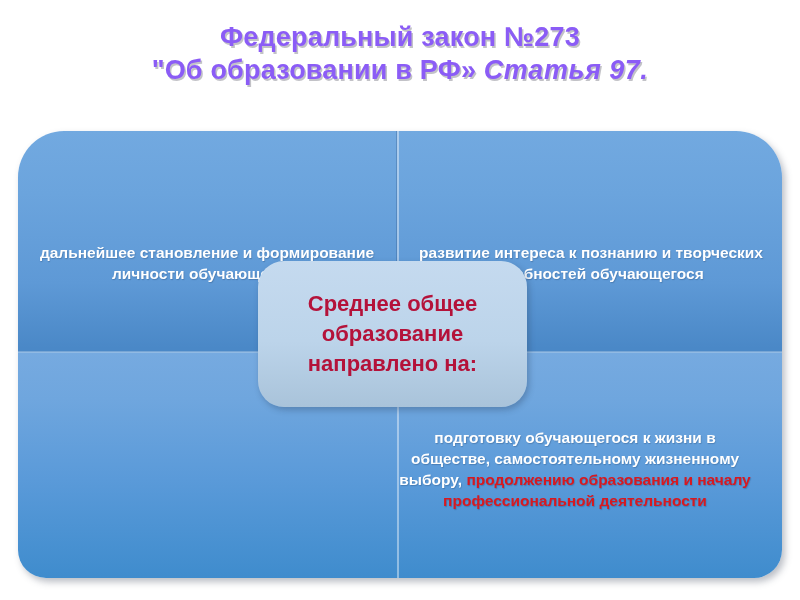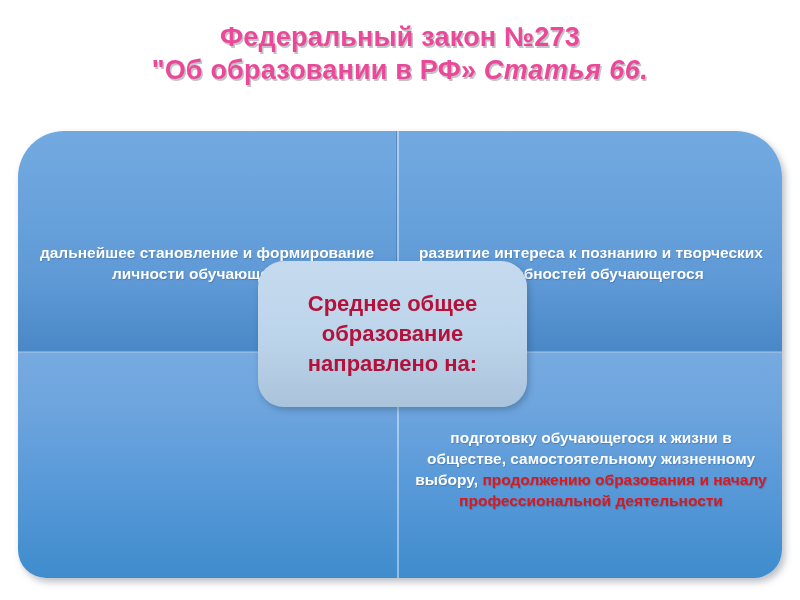--- a/index.html
+++ b/index.html
@@ -15,21 +15,21 @@
     position: relative;
   }
 
   
   .slide-title {
     position: absolute;
     left: 0;
     top: 22px;
     width: 800px;
     text-align: center;
-    color: #ec4899;
+    color: #8b5cf6;
     font-weight: bold;
     font-size: 27px;
     line-height: 31px;
     letter-spacing: 0.2px;
     text-shadow: 1.5px 1.5px 0 rgba(120,120,130,0.45);
     white-space: nowrap;
   }
   .title-line-1 { display: block; }
   .title-line-2 { display: block; margin-top: 2px; }
   .title-article {
@@ -71,21 +71,21 @@
     color: #ffffff;
     font-weight: bold;
     font-size: 15.5px;
     line-height: 21px;
     padding: 0 14px;
     text-shadow: 0.7px 0.7px 1px rgba(30,60,100,0.30);
   }
   .quad-tl { left: 0;     top: 0;     width: 378px; height: 221px; }
   .quad-tr { left: 382px; top: 0;     width: 382px; height: 221px; }
   .quad-bl { left: 0;     top: 222px; width: 378px; height: 225px; }
-  .quad-br { left: 382px; top: 222px; width: 382px; height: 225px; }
+  .quad-br { left: 366px; top: 222px; width: 382px; height: 225px; }
 
   .quad-tl .qtext, .quad-tr .qtext { margin-top: 42px; }
   .quad-bl .qtext, .quad-br .qtext { margin-top: 6px; }
 
   
   .divider-v {
     position: absolute;
     left: 379px;
     top: 0;
     width: 2px;
@@ -135,21 +135,21 @@
     white-space: pre-line;
   }
 </style>
 </head>
 <body>
 
 <div class="slide-title">
   <span class="title-line-1">Федеральный закон №273</span>
   <span class="title-line-2">
     <span>"Об образовании в РФ»</span>
-    <span class="title-article">Статья 66.</span>
+    <span class="title-article">Статья 97.</span>
   </span>
 </div>
 
 <div class="panel">
 
   <div class="divider-h"></div>
   <div class="divider-v-shade"></div>
   <div class="divider-v"></div>
 
   <div class="quad quad-tl">

